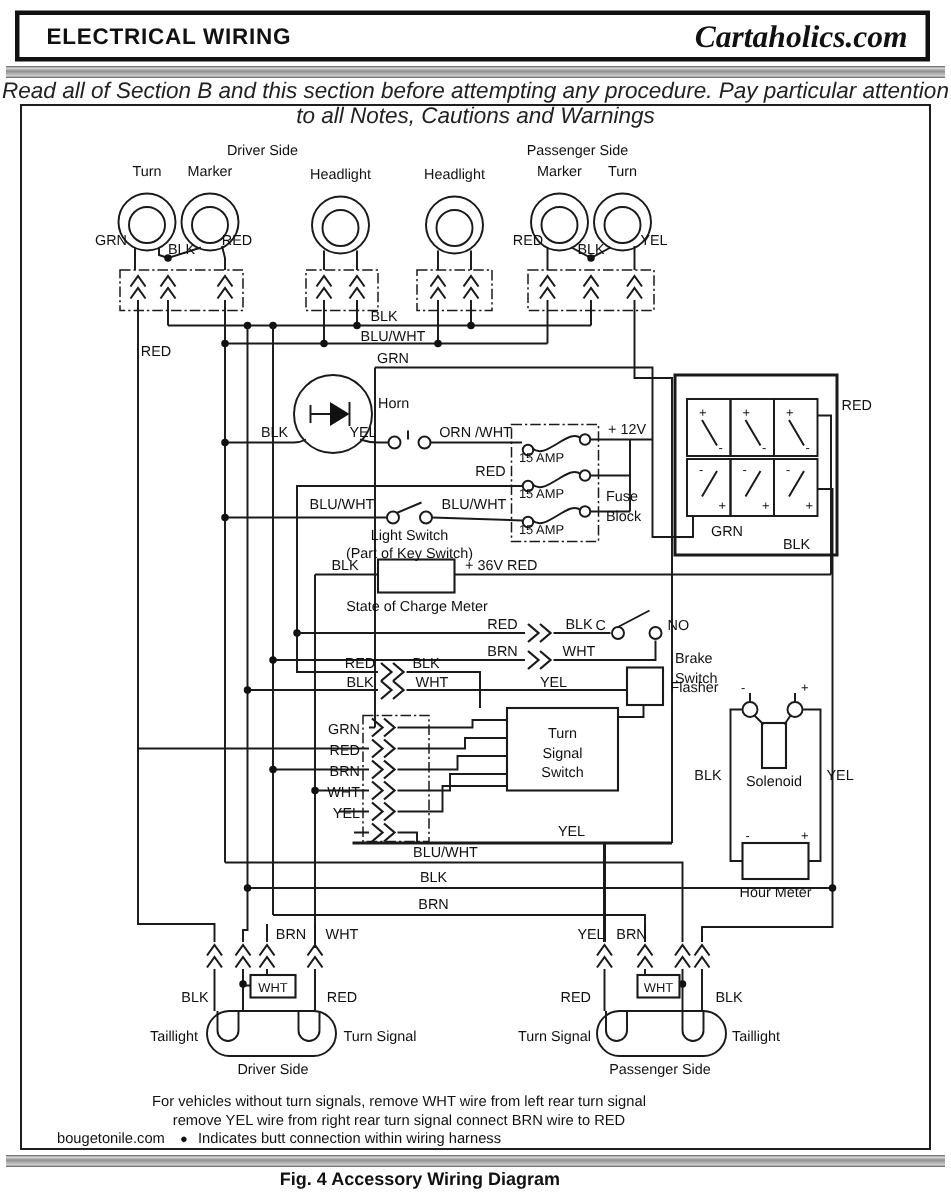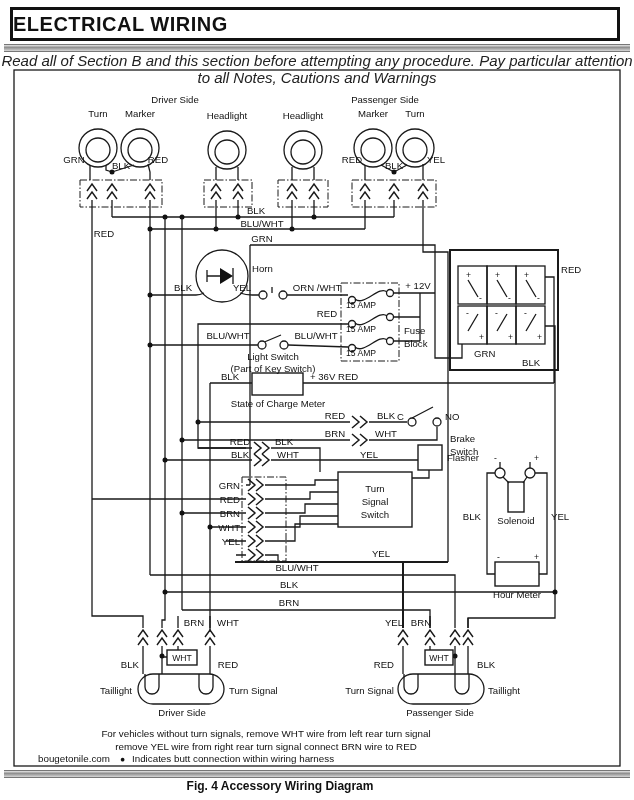--- a/index.html
+++ b/index.html
@@ -1,19 +1,19 @@
 <!DOCTYPE html>
 <html><head>
 <meta charset="utf-8">
 <style>
   html,body{margin:0;padding:0;background:#fff;}
   body{width:634px;height:800px;position:relative;font-family:"Liberation Sans",sans-serif;color:#111;}
   .hdr{position:absolute;left:10px;top:7px;width:610px;height:34px;border:3px solid #111;
        display:flex;align-items:center;justify-content:space-between;box-sizing:border-box;background:#fff;}
-  .hdr .t1{font-weight:bold;font-size:20px;letter-spacing:.5px;}
+  .hdr .t1{font-weight:bold;font-size:15px;letter-spacing:.5px;padding-left:18px;}
   .hdr .t2{font-weight:bold;font-style:italic;font-size:21px;padding-right:12px;font-family:"Liberation Serif",serif;}
   .strip{position:absolute;left:4px;width:626px;height:6px;
          background:linear-gradient(#e9e9e9,#8f8f8f 40%,#d6d6d6);border-top:1px solid #777;border-bottom:1px solid #777;}
   .s1{top:44px;} .s2{top:770px;}
   .notice{position:absolute;left:0;top:52px;width:634px;text-align:center;
           font-style:italic;font-size:15px;color:#222;}
   .cap{position:absolute;left:0;top:779px;width:560px;text-align:center;font-weight:bold;font-size:12px;}
   svg{position:absolute;left:0;top:68px;}
   svg text{font:9.6px "Liberation Sans",sans-serif;fill:#111;}
   svg text.sm{font-size:8.6px;}
@@ -25,20 +25,21 @@
   .box{fill:#fff;stroke:#1a1a1a;stroke-width:1.4;}
   .open{fill:#fff;stroke:#1a1a1a;stroke-width:1.3;}
   .dot{fill:#111;stroke:none;}
   .blkfill{fill:#111;stroke:none;}
 </style>
 </head>
 <body>
 
 <div class="hdr">
   <span class="t1">ELECTRICAL WIRING</span>
+  <span class="t2">Cartaholics.com</span>
 </div>
 <div class="strip s1"></div>
 <div class="notice">Read all of Section B and this section before attempting any procedure. Pay particular attention to all Notes, Cautions and Warnings</div>
 
 <svg width="634" height="700" viewBox="0 68 634 700">
   <defs>
     <path id="chv" d="M-5,7 L0,0 L5,7 M-5,15 L0,8 L5,15" fill="none" stroke="#1a1a1a" stroke-width="1.4"></path>
     <path id="butt" d="M0,-6 L7,0 L0,6 M8,-6 L15,0 L8,6" fill="none" stroke="#1a1a1a" stroke-width="1.5"></path>
   </defs>
 

